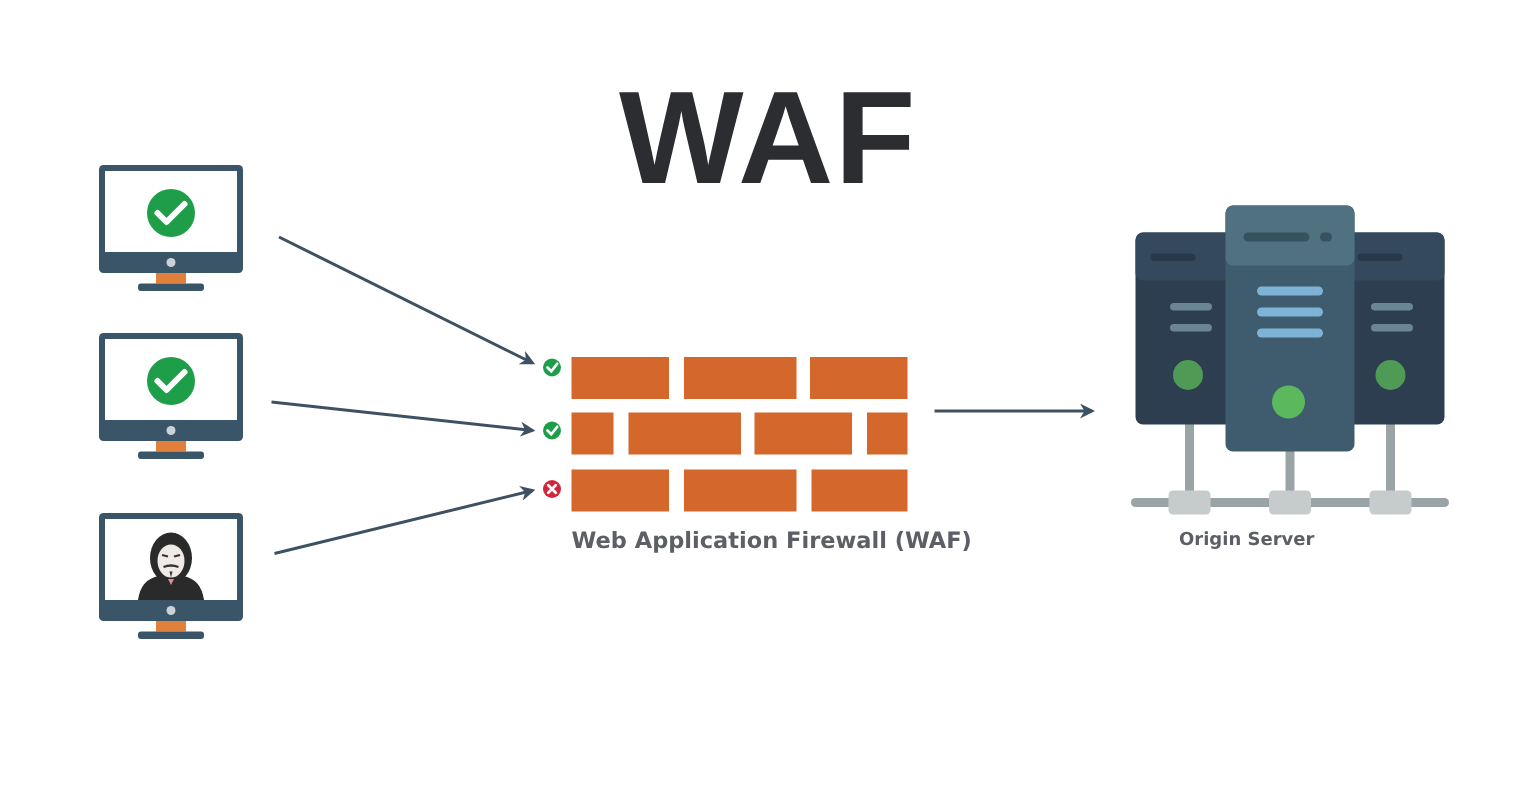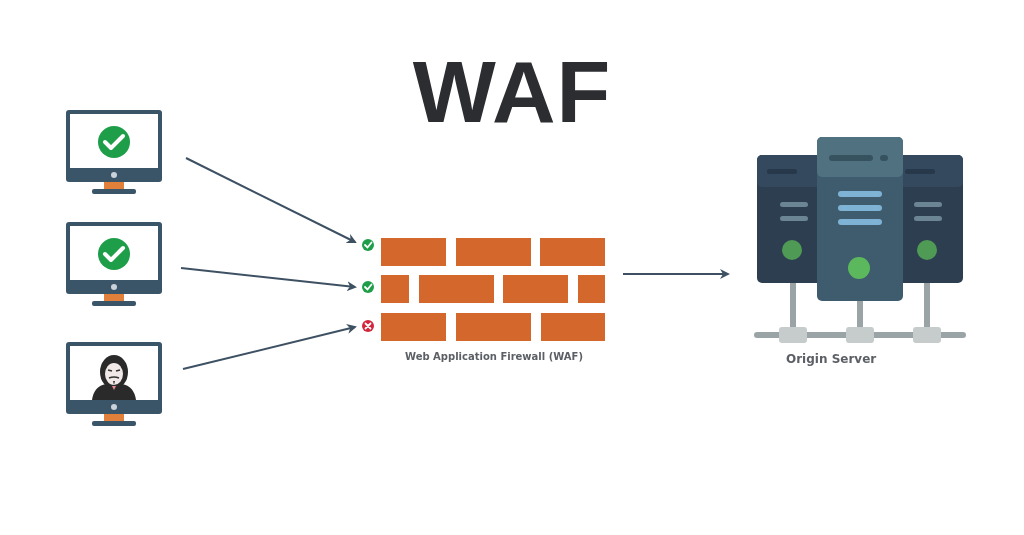--- a/index.html
+++ b/index.html
@@ -1,18 +1,18 @@
 <!DOCTYPE html>
 <html><head>
 <meta charset="utf-8">
 <style>
   html, body { margin:0; padding:0; background:#ffffff; }
   body { width:1024px; height:535px; position:relative; overflow:hidden; font-family:"Liberation Sans", sans-serif; }
   .title { position:absolute; left:0; width:1024px; top:42px; text-align:center; font-family:"Liberation Sans", sans-serif; font-weight:bold; font-size:88px; line-height:100px; color:#2b2d30; letter-spacing:1px; }
-  .label { position:absolute; font-family:"DejaVu Sans", sans-serif; font-weight:bold; color:#5c6066; font-size:10px; white-space:nowrap; }
+  .label { position:absolute; font-family:"DejaVu Sans", sans-serif; font-weight:bold; color:#5c6066; font-size:15px; white-space:nowrap; }
   svg.stage { position:absolute; left:0; top:0; }
 </style>
 </head>
 <body>
 
 <div class="title">WAF</div>
 
 <svg class="stage" width="1024" height="535" viewBox="0 0 1024 535">
   <defs>
     <marker id="arrowhead" markerWidth="10" markerHeight="10" refX="8" refY="5" orient="auto" markerUnits="userSpaceOnUse">

